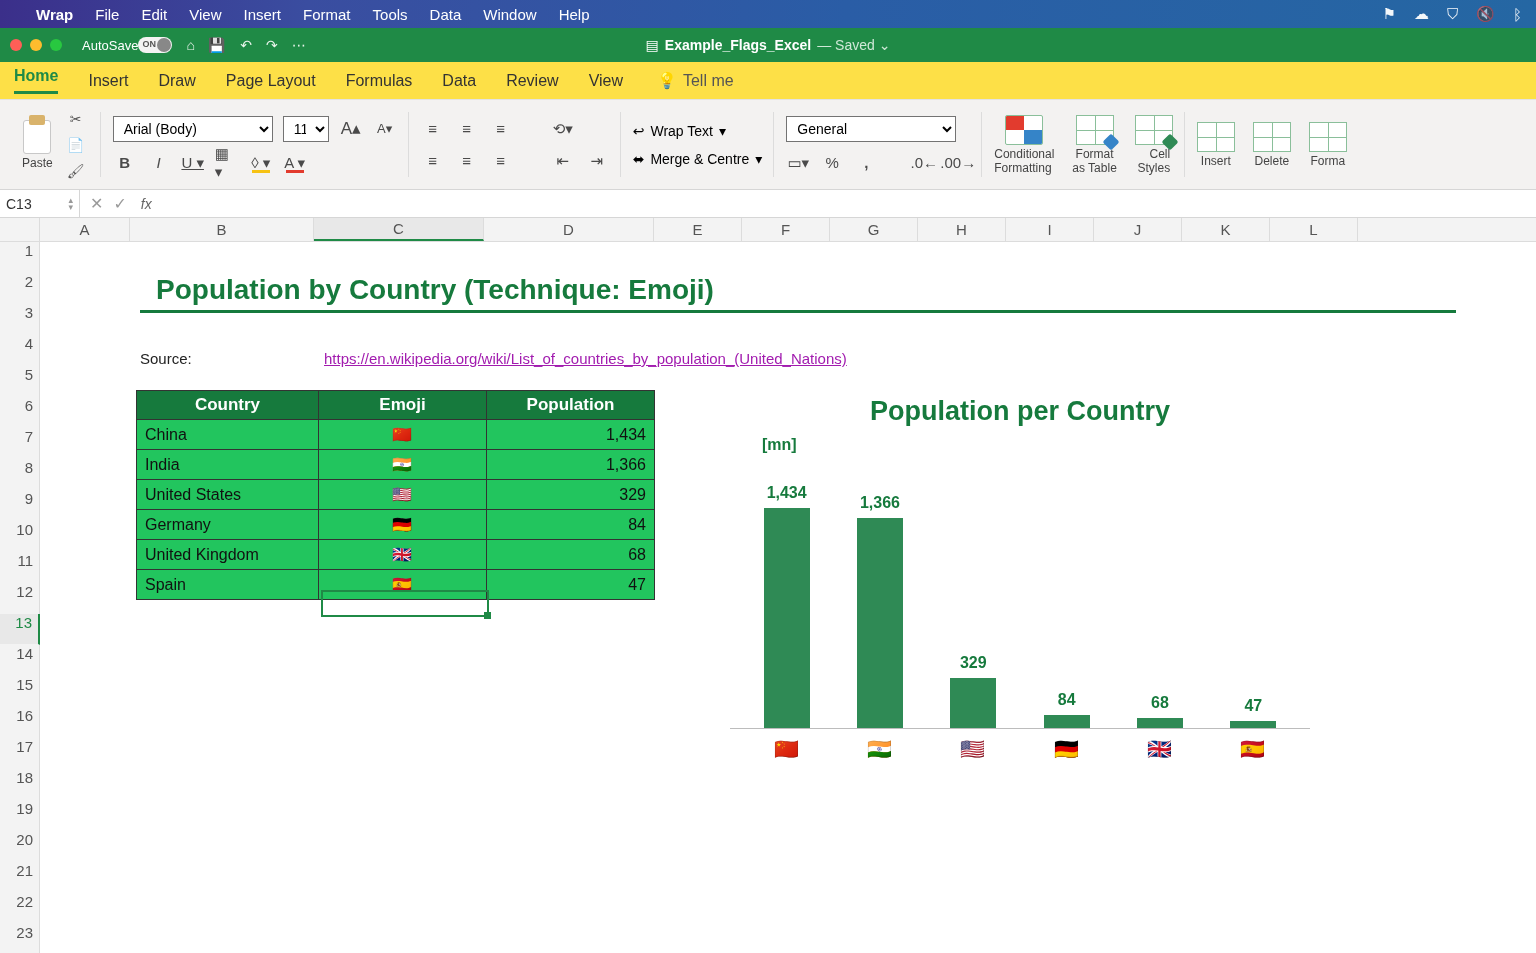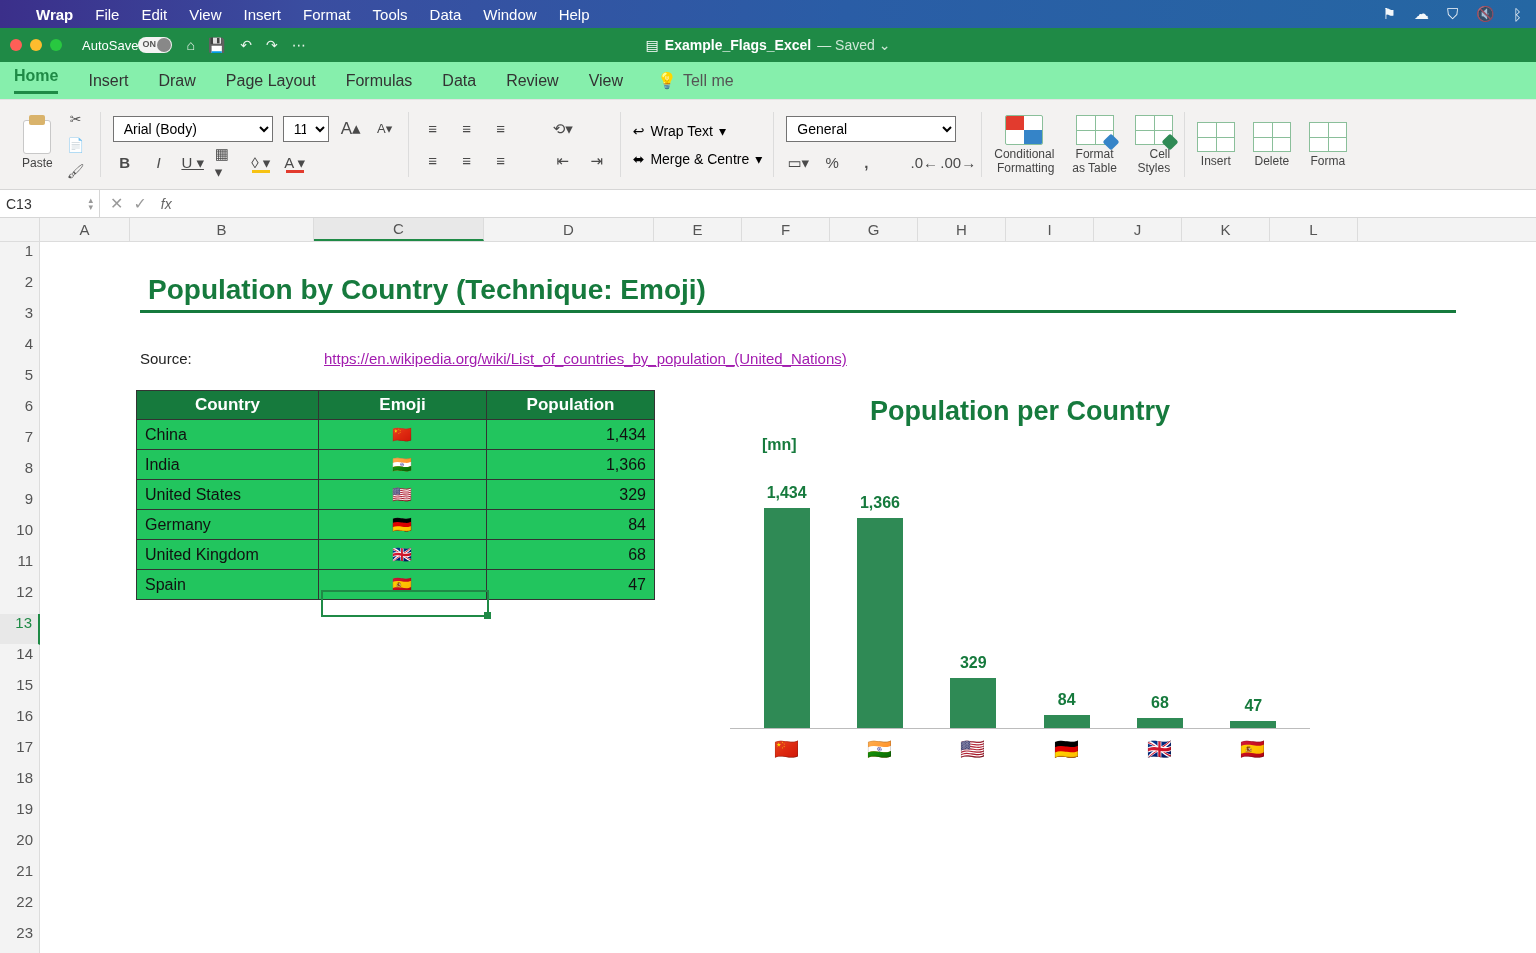--- a/index.html
+++ b/index.html
@@ -16,21 +16,21 @@
   .traffic span { width:12px; height:12px; border-radius:50%; display:inline-block;}
   .tl-red{background:#ff5f57;} .tl-yel{background:#febc2e;} .tl-gre{background:#28c840;}
   .autosave { display:flex; align-items:center; font-size:13px; margin-right:14px;}
   .switch { width:34px; height:16px; background:#f3f3f3; border-radius:20px; position:relative;}
   .switch::after{content:"";position:absolute;right:1px;top:1px;width:14px;height:14px;border-radius:50%;background:#888;}
   .switch-label{font-size:9px; color:#555; position:absolute; left:4px; top:2px; font-weight:700;}
   .qa-icons { display:flex; gap:14px; align-items:center; color:#e8f4eb;}
   .doc-title { position:absolute; left:50%; transform:translateX(-50%); display:flex; align-items:center; gap:6px;}
   .doc-title .saved { color:#cfe8d7;}
   
-  .ribbon-tabs { height:38px; background:#86efac; display:flex; align-items:center; padding:0 14px; gap:30px; font-size:16px; color:#333; border-bottom:1px solid #e3e3e3;}
+  .ribbon-tabs { height:38px; background:#fde047; display:flex; align-items:center; padding:0 14px; gap:30px; font-size:16px; color:#333; border-bottom:1px solid #e3e3e3;}
   .ribbon-tabs .tab { cursor:default; }
   .ribbon-tabs .tab.active { color:#1f8a46; font-weight:600; border-bottom:3px solid #1f8a46; padding-bottom:6px;}
   .tell-me { display:flex; align-items:center; gap:6px; color:#555; margin-left:4px;}
   
   .ribbon { height:90px; background:#f3f2f1; border-bottom:1px solid #d6d6d6; display:flex; align-items:stretch; padding:4px 10px 4px 10px;}
   .group { display:flex; flex-direction:column; justify-content:center; padding:0 12px; position:relative;}
   .group:not(:last-child)::after{content:"";position:absolute;right:0;top:8px;bottom:8px;width:1px;background:#dcdcdc;}
   .row { display:flex; align-items:center; gap:10px;}
   .col { display:flex; flex-direction:column; gap:6px;}
   .big-col { display:flex; flex-direction:column; align-items:center; gap:2px; font-size:12px; color:#444;}
@@ -47,40 +47,40 @@
   .numfmt-select{ width:170px;}
   .cells-icon{ width:38px; height:30px; background:#fff; border:1px solid #8abf9a; border-radius:2px; position:relative; overflow:hidden;}
   .cells-icon .hl{position:absolute;background:#1f8a46;}
   .big-grid{ width:38px; height:30px; background:#fff; border:1px solid #8abf9a; position:relative;}
   .big-grid::before,.big-grid::after{content:"";position:absolute;background:#8abf9a;}
   .big-grid::before{left:50%;top:0;bottom:0;width:1px;}
   .big-grid::after{top:50%;left:0;right:0;height:1px;}
   .big-grid .corner{position:absolute;right:-4px;bottom:-4px;width:12px;height:12px;background:#3584c8;border-radius:2px; transform:rotate(45deg);}
   
   .formula-bar{ height:28px; border-bottom:1px solid #d6d6d6; display:flex; align-items:center; background:#fff;}
-  .name-box{ width:100px; height:100%; border-right:1px solid #d6d6d6; display:flex; align-items:center; justify-content:space-between; padding:0 6px; font-size:14px; color:#333;}
+  .name-box{ width:80px; height:100%; border-right:1px solid #d6d6d6; display:flex; align-items:center; justify-content:space-between; padding:0 6px; font-size:14px; color:#333;}
   .name-box .dd{display:flex;flex-direction:column;line-height:7px;color:#999;font-size:9px;}
   .fx-icons{display:flex;align-items:center;gap:10px;padding:0 10px;color:#9a9a9a;}
   .fx-label{ font-style:italic; color:#666; font-size:14px; margin-left:4px;}
   
   .sheet-area{ position:relative; height:calc(953px - 28px - 34px - 38px - 90px - 28px); overflow:hidden; background:#fff;}
   .col-headers{ display:flex; height:24px; background:#f3f3f3; border-bottom:1px solid #dcdcdc;}
   .corner-cell{ width:40px; border-right:1px solid #dcdcdc;}
   .col-h{ border-right:1px solid #dcdcdc; text-align:center; font-size:15px; color:#555; display:flex;align-items:center;justify-content:center;}
   .col-A{width:90px}.col-B{width:184px}.col-C{width:170px}.col-D{width:170px}
   .col-other{width:88px}
   .col-h.sel{ background:#e8e8e8; border-bottom:2px solid #1f8a46;}
   .grid-body{ position:relative; display:flex;}
   .row-headers{ width:40px; background:#f3f3f3; border-right:1px solid #dcdcdc;}
   .row-h{ height:31px; border-bottom:1px solid #f3f3f3; text-align:right; padding-right:6px; font-size:15px; color:#555;}
   .row-h.sel{ background:#e8e8e8; color:#1f8a46; font-weight:500; border-right:2px solid #1f8a46; margin-right:-1px;}
   .cells{ position:relative; flex:1;}
   
   .content{ position:absolute; left:0; top:0; right:0;}
-  .title-txt{ position:absolute; left:108px; top:32px; font-size:28px; font-weight:700; color:#167a3d;}
+  .title-txt{ position:absolute; left:116px; top:32px; font-size:28px; font-weight:700; color:#167a3d;}
   .title-underline{ position:absolute; left:100px; right:80px; top:68px; height:3px; background:#167a3d;}
   .source-label{ position:absolute; left:100px; top:108px; font-size:15px; color:#222;}
   .source-link{ position:absolute; left:284px; top:108px; font-size:15px; color:#a21caf; text-decoration:underline;}
   
   .data-table{ position:absolute; left:96px; top:148px; border:1px solid #333; font-size:16px; color:#111; background:#22c55e; border-collapse:collapse;}
   .data-table th{ background:#167a3d; color:#fff; font-weight:700; padding:4px 10px; border:1px solid #333; font-size:17px;}
   .data-table td{ border:1px solid #333; padding:3px 8px; height:30px;}
   .data-table td.num{ text-align:right;}
   .data-table td.flag{ text-align:center; width:168px;}
   .data-table td.country{ width:182px;}
@@ -233,21 +233,21 @@
       </div>
     </div>
   </div>
   <div class="group">
     <div class="row" style="gap:18px">
       <div class="big-col">
         <div class="cells-icon">
             <div class="hl" style="left:0;top:0;width:50%;height:50%;background:#e23b2e"></div>
             <div class="hl" style="right:0;bottom:0;width:50%;height:50%;background:#3584c8"></div>
           </div>
-        <span style="white-space:pre;text-align:right">Conditional
+        <span style="white-space:pre;text-align:left">Conditional
 Formatting</span>
       </div>
       <div class="big-col">
         <div class="big-grid">
             <div class="corner"></div>
           </div>
         <span style="white-space:pre;text-align:center">Format
 as Table</span>
       </div>
       <div class="big-col">

